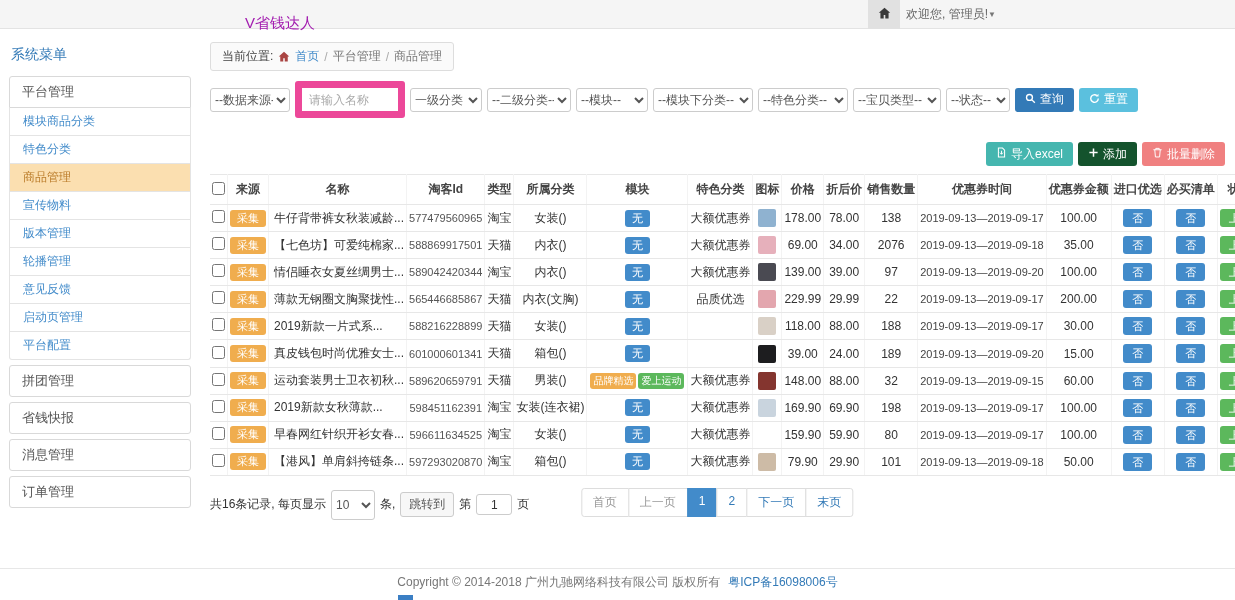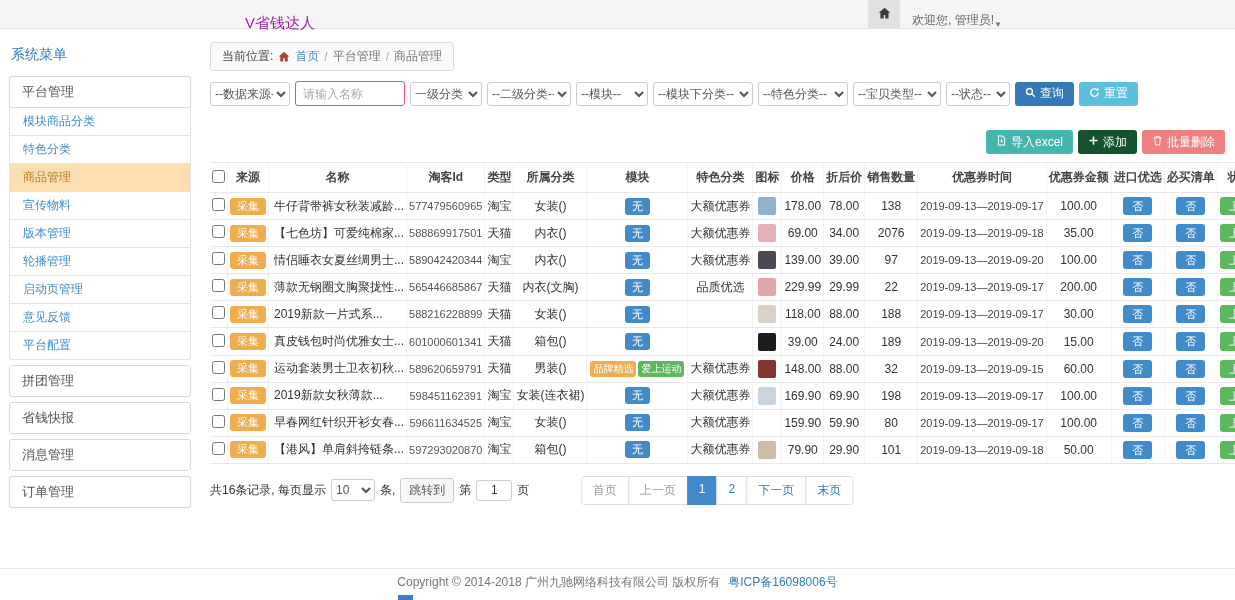--- a/index.html
+++ b/index.html
@@ -7,21 +7,21 @@
     font-family:"Liberation Sans","DejaVu Sans",sans-serif; font-size:12px; color:#333; }
 
   
   .topbar { position:absolute; left:0; top:0; width:1235px; height:29px;
     background:#f5f5f5; border-bottom:1px solid #e3e3e3; }
   .topbar-title { position:absolute; left:245px; top:8px; line-height:29px;
     font-size:15px; color:#a21caf; }
   .topbar-right { position:absolute; left:868px; top:0; height:29px; display:flex; align-items:stretch; }
   .home-box { width:32px; background:#e1e1e1; display:flex; align-items:center;
     justify-content:center; color:#3a3a3a; cursor:pointer; }
-  .welcome { display:flex; align-items:flex-end; padding:0 12px; color:#666; cursor:pointer; }
+  .welcome { display:flex; align-items:center; padding:0 6px; color:#666; cursor:pointer; }
   .welcome .caret { font-size:8px; color:#777; }
 
   
   .sidebar { position:absolute; left:0; top:30px; width:200px; bottom:32px;
     padding:6px 9px 0 9px; overflow:hidden; background:#fff; }
   .sidebar-title { color:#337ab7; font-size:14px; padding:10px 2px 12px 2px; }
   .mi-top { border:1px solid #d9d9d9; border-radius:3px; margin-bottom:5px;
     padding:6px 12px; font-size:13px; color:#555; background:#fff; cursor:pointer; min-height:28px; }
   .mi-top.attached { margin-bottom:0; border-radius:3px 3px 0 0; }
   .mi-sub { border:1px solid #e4e4e4; border-top:none; padding:5px 13px;
@@ -38,21 +38,21 @@
   .breadcrumb .home-ic { color:#a94442; display:inline-flex; }
   .breadcrumb .home-link { color:#428bca; cursor:pointer; }
   .breadcrumb .sep { color:#aaa; }
   .breadcrumb .crumb { color:#777; }
 
   .filters { display:flex; align-items:center; gap:5px; margin-top:10px; }
   select.f { height:24px; border:1px solid #ccc; border-radius:3px; background:#fff;
     color:#555; font-size:12px; }
   .f-src{width:80px}.f-c1{width:72px}.f-c2{width:84px}.f-mod{width:72px}
   .f-msub{width:100px}.f-feat{width:90px}.f-type{width:88px}.f-stat{width:64px}
-  input.f-name { height:25px; width:110px; border:1px solid #ec4899; border-radius:3px;
+  input.f-name { height:37px; width:110px; border:7px solid #ec4899; border-radius:3px;
     padding:0 7px; font-size:12px; color:#555; }
   input.f-name::placeholder { color:#aaa; }
   .btn { height:24px; border:none; border-radius:3px; color:#fff; font-size:12px;
     padding:0 10px; display:inline-flex; align-items:center; gap:4px; cursor:pointer;
     font-family:inherit; }
   .btn-primary{background:#337ab7}.btn-info{background:#5bc0de}
   .btn-teal{background:#45b6af}.btn-success{background:#14532d}.btn-salmon{background:#f08080}
 
   .toolbar { display:flex; justify-content:flex-end; gap:5px; margin-top:24px; }
 
@@ -70,21 +70,21 @@
   .badge-orange{background:#f0ad4e}.badge-blue{background:#428bca}.badge-green{background:#5cb85c}
   .badge.mini { padding:3px 3px; font-size:10px; margin:0 1px; }
   .thumb { width:18px; height:18px; border-radius:2px; display:inline-block;
     vertical-align:middle; background:#ccc; }
   .btn-xs { display:inline-block; border-radius:3px; color:#fff; padding:3px 9px;
     font-size:11px; line-height:1.1; cursor:pointer; }
   .btn-xs.blue{background:#428bca}.btn-xs.green{background:#5cb85c}
 
   .pagi { position:relative; margin-top:14px; height:30px; }
   .pagi-left { display:flex; align-items:center; gap:5px; color:#333; }
-  select.page-size { height:22px; width:44px; border:1px solid #ccc; border-radius:3px;
+  select.page-size { height:30px; width:44px; border:1px solid #ccc; border-radius:3px;
     background:#fff; color:#555; font-size:12px; }
   .jump-btn { border:1px solid #ccc; background:#f7f7f7; border-radius:3px;
     padding:3px 8px; color:#555; font-size:12px; cursor:pointer; font-family:inherit; }
   .jump-input { width:36px; height:21px; border:1px solid #ccc; border-radius:3px;
     text-align:center; font-size:12px; color:#333; }
   .pager { position:absolute; left:50%; top:-2px; transform:translateX(-50%); display:flex; }
   .page-btn { border:1px solid #ddd; background:#fff; color:#337ab7; padding:5px 11px;
     margin-left:-1px; cursor:pointer; font-size:12px; }
   .page-btn.first { border-radius:3px 0 0 3px; }
   .page-btn.last  { border-radius:0 3px 3px 0; }
@@ -121,22 +121,22 @@
 <div class="sidebar">
   <div class="sidebar-title">系统菜单</div>
   <div id="sidebar-menu">
       <div class="mi-top attached"><span>平台管理</span></div>
       <div class="mi-sub"><span>模块商品分类</span></div>
       <div class="mi-sub"><span>特色分类</span></div>
       <div class="mi-sub active"><span>商品管理</span></div>
       <div class="mi-sub"><span>宣传物料</span></div>
       <div class="mi-sub"><span>版本管理</span></div>
       <div class="mi-sub"><span>轮播管理</span></div>
+      <div class="mi-sub"><span>意见反馈</span></div>
       <div class="mi-sub"><span>启动页管理</span></div>
-      <div class="mi-sub"><span>意见反馈</span></div>
       <div class="mi-sub last-sub"><span>平台配置</span></div>
       <div class="mi-top"><span>拼团管理</span></div>
       <div class="mi-top"><span>省钱快报</span></div>
       <div class="mi-top"><span>消息管理</span></div>
       <div class="mi-top"><span>订单管理</span></div>
     </div>
 </div>
 
 <div class="main">
 

